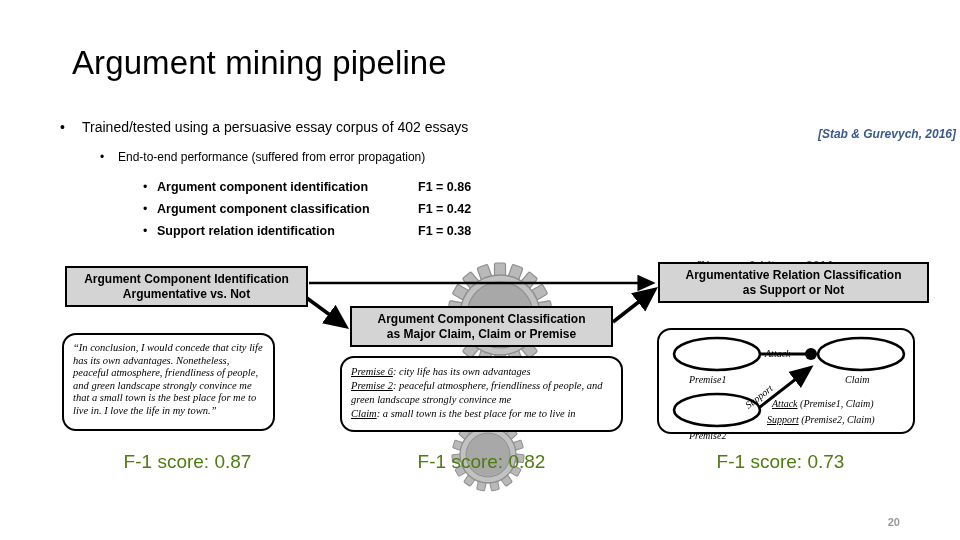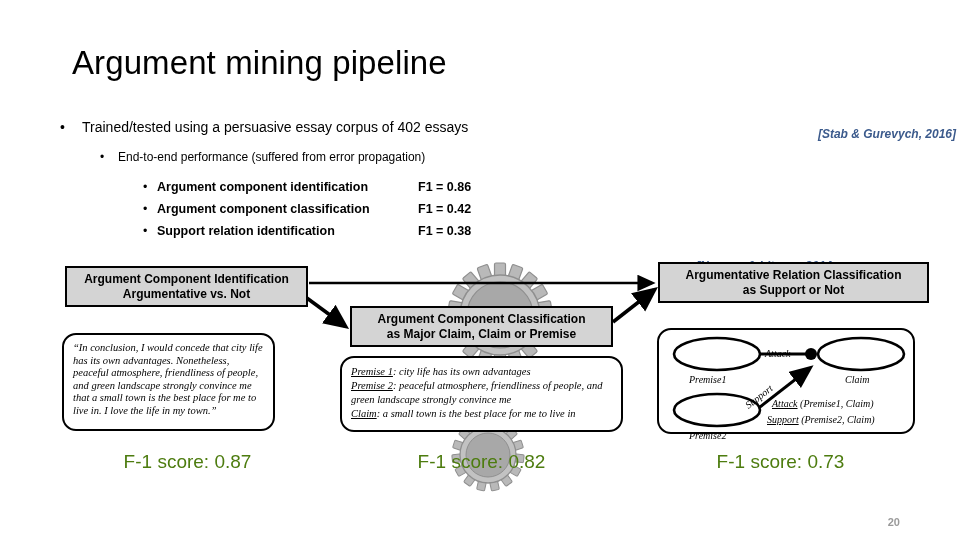--- a/index.html
+++ b/index.html
@@ -204,21 +204,21 @@
   <div class="card card-ex1">
     <span>“In conclusion, I would concede that city life has its own advantages. Nonetheless, peaceful atmosphere, friendliness of people, and green landscape strongly convince me that a small town is the best place for me to live in. I love the life in my town.”</span>
   </div>
   <div class="f1-score f1-a">F-1 score: 0.87</div>
 
   <div class="stage-box box-class">
     <div>Argument Component Classification</div>
     <div>as Major Claim, Claim or Premise</div>
   </div>
   <div class="card card-ex2">
-    <div><span class="u">Premise 1</span><span>: city life has its own advantages</span></div>
+    <div><span class="u">Premise 6</span><span>: city life has its own advantages</span></div>
     <div><span class="u">Premise 2</span><span>: peaceful atmosphere, friendliness of people, and green landscape strongly convince me</span></div>
     <div><span class="u">Claim</span><span>: a small town is the best place for me to live in</span></div>
   </div>
   <div class="f1-score f1-b">F-1 score: 0.82</div>
 
   <div class="stage-box box-rel">
     <div>Argumentative Relation Classification</div>
     <div>as Support or Not</div>
   </div>
 

